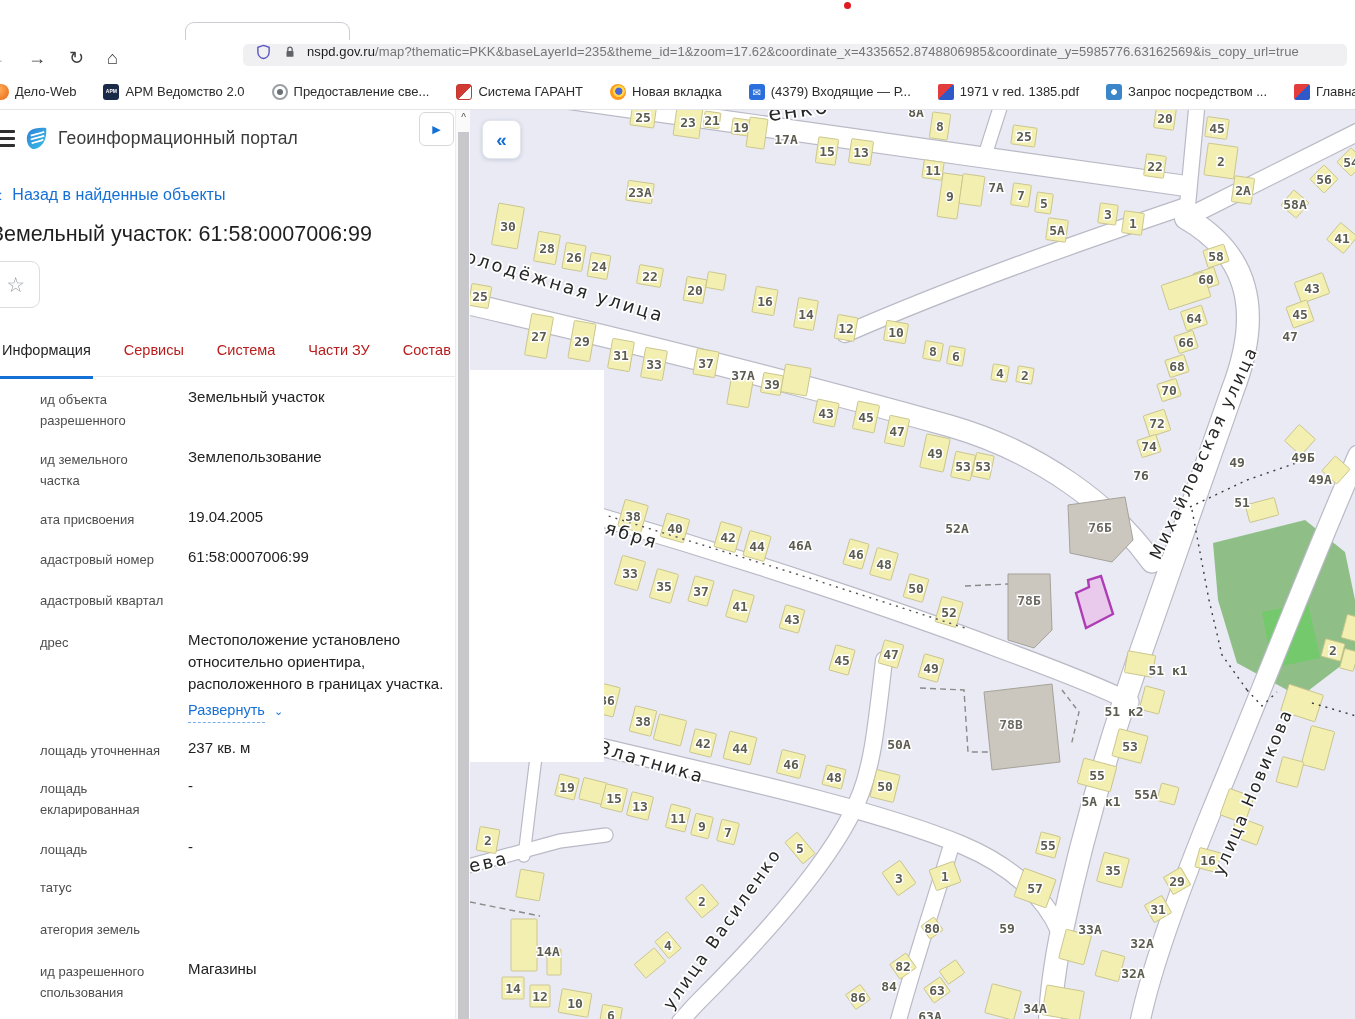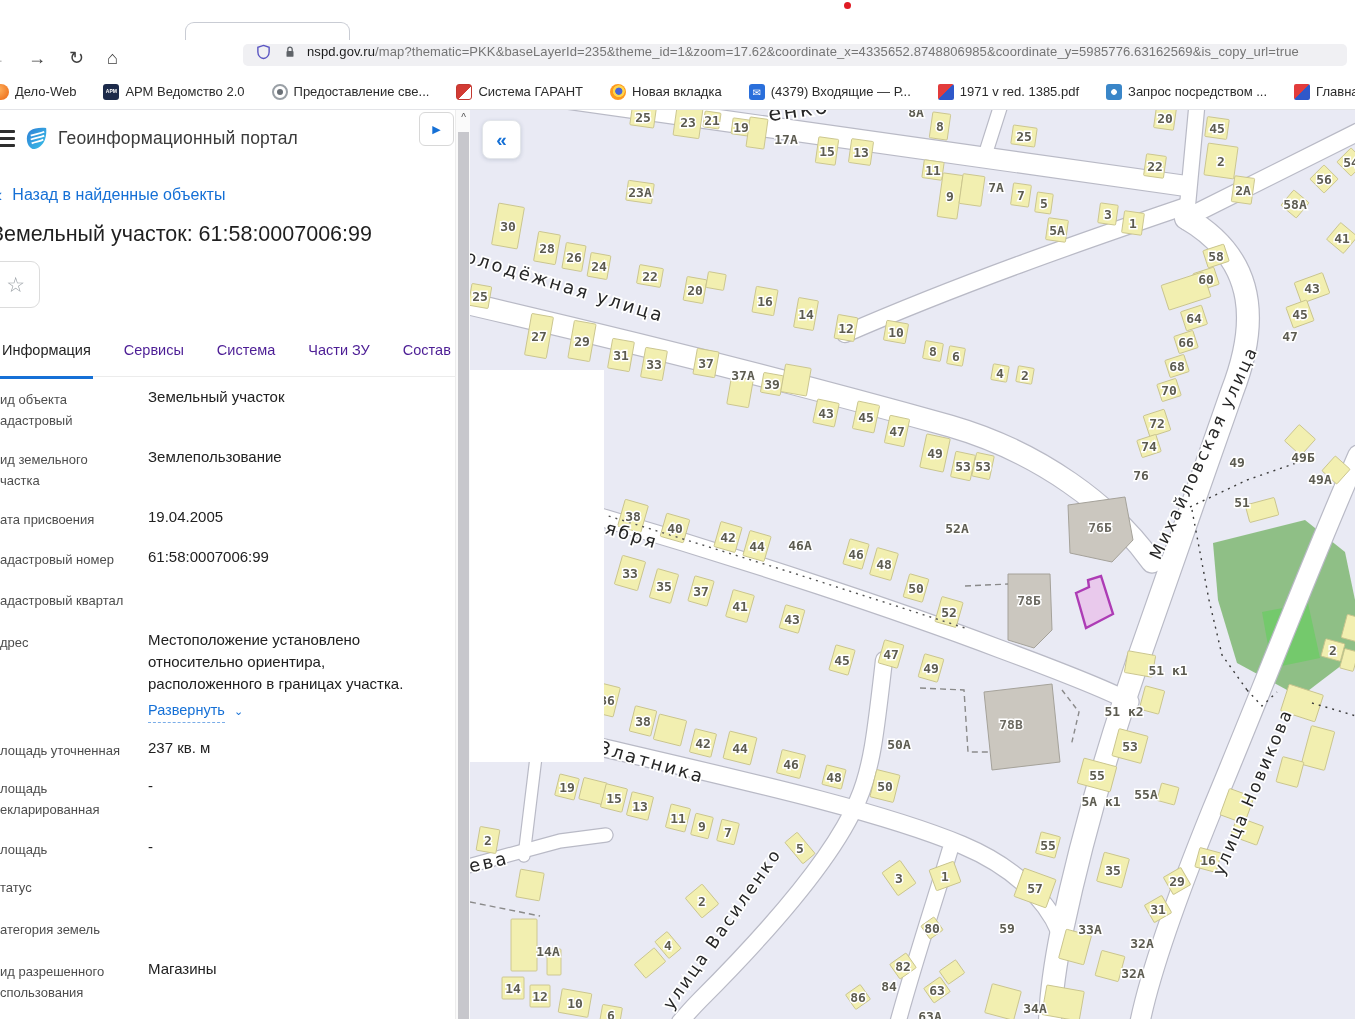--- a/index.html
+++ b/index.html
@@ -46,26 +46,26 @@
   .burger i{height:3px;background:#2f2f2f;border-radius:1px;}
   .logo{width:27px;height:27px;}
   .portal-title{font-size:17.5px;color:#3a3a3a;letter-spacing:.2px;}
   .backlink{position:absolute;left:0;top:74px;display:flex;align-items:center;gap:10px;color:#1570d6;font-size:16px;cursor:pointer;}
   .backlink .chev{margin-left:-4px;font-size:19px;}
   .parcel-title{position:absolute;left:-9px;top:112px;font-size:21.5px;color:#1f1f1f;font-weight:500;white-space:nowrap;}
   .starbtn{position:absolute;left:-26px;top:151px;width:66px;height:47px;border:1px solid #dcdcdc;border-radius:9px;
            display:flex;align-items:center;justify-content:flex-end;padding-right:14px;box-sizing:border-box;
            color:#9aa0a6;font-size:21px;cursor:pointer;background:#fff;}
   .tabsrow{position:absolute;left:0;top:224px;width:455px;height:42px;border-bottom:1px solid #ececec;display:flex;gap:29px;}
-  .tab{font-size:14.5px;color:#4c1d95;padding:8px 2px 0 2px;height:34px;box-sizing:content-box;cursor:pointer;white-space:nowrap;}
+  .tab{font-size:14.5px;color:#b91c1c;padding:8px 2px 0 2px;height:34px;box-sizing:content-box;cursor:pointer;white-space:nowrap;}
   .tab.active{color:#1f1f1f;border-bottom:3px solid #1570d6;}
   .tabarrow{position:absolute;right:1px;top:2px;width:33px;height:32px;border:1px solid #d8d8d8;border-radius:6px;
             background:#fff;display:flex;align-items:center;justify-content:center;color:#1570d6;font-size:11px;cursor:pointer;}
   .fields{position:absolute;left:0;top:276px;width:448px;}
-  .frow{display:grid;grid-template-columns:132px 1fr;column-gap:16px;align-items:start;}
+  .frow{display:grid;grid-template-columns:132px 1fr;column-gap:16px;align-items:start;margin-left:40px;}
   .frow:nth-child(1){min-height:60px}.frow:nth-child(2){min-height:60px}.frow:nth-child(3){min-height:40px}
   .frow:nth-child(4){min-height:41px}.frow:nth-child(5){min-height:42px}.frow:nth-child(6){min-height:108px}
   .frow:nth-child(7){min-height:38px}.frow:nth-child(8){min-height:61px}.frow:nth-child(9){min-height:38px}
   .frow:nth-child(10){min-height:42px}.frow:nth-child(11){min-height:42px}
   .flabel{font-size:13px;color:#4d4d4d;line-height:21px;padding-top:3px;}
   .fvalue{font-size:15px;color:#212121;line-height:22px;}
   .expand{margin-top:4px;display:flex;align-items:center;gap:9px;color:#1570d6;font-size:14.5px;cursor:pointer;}
   .expand .etext{border-bottom:1px dashed #7aade8;padding-bottom:1px;}
   .expand .echev{font-size:11px;}
   
@@ -188,21 +188,21 @@
         <div class="tab">Состав</div>
       </div>
     <div class="tabarrow">
       <span>▶</span>
     </div>
 
     <div class="fields" id="fields">
         <div class="frow">
           <div class="flabel">
             <div>ид объекта</div>
-            <div>адастровый</div>
+            <div>разрешенного</div>
           </div>
           <div class="fvalue">
             <div>Земельный участок</div>
           </div>
         </div>
         <div class="frow">
           <div class="flabel">
             <div>ид земельного</div>
             <div>частка</div>
           </div>

